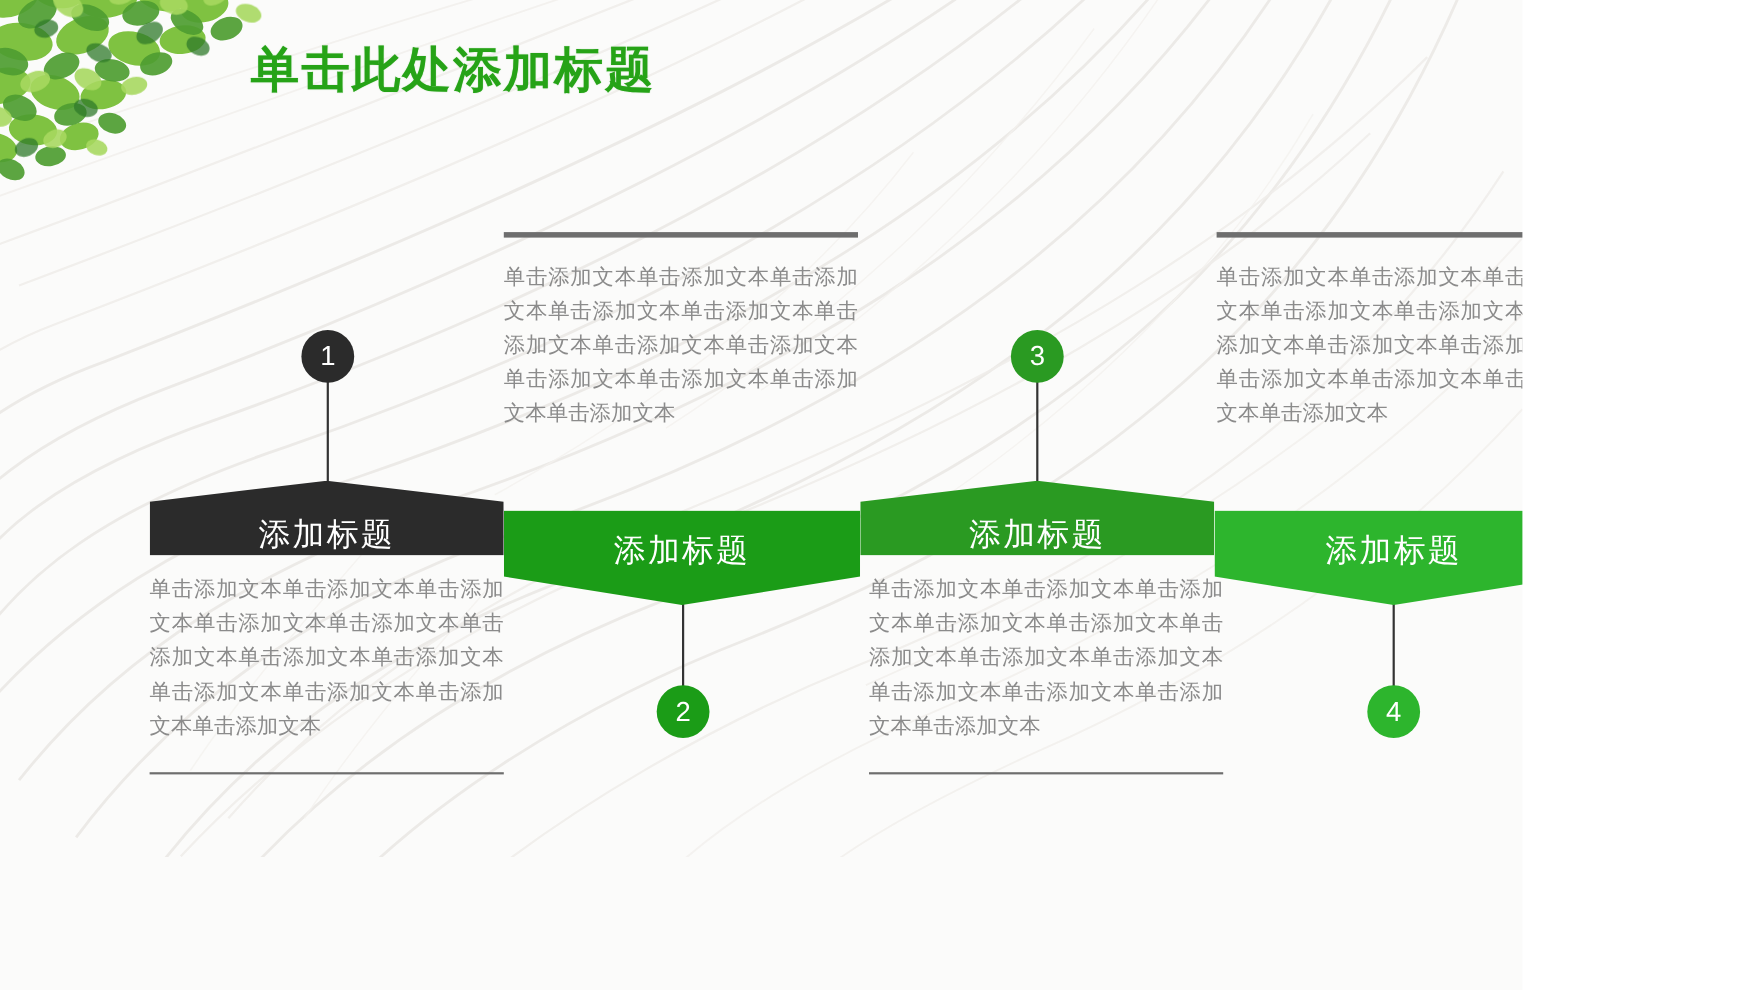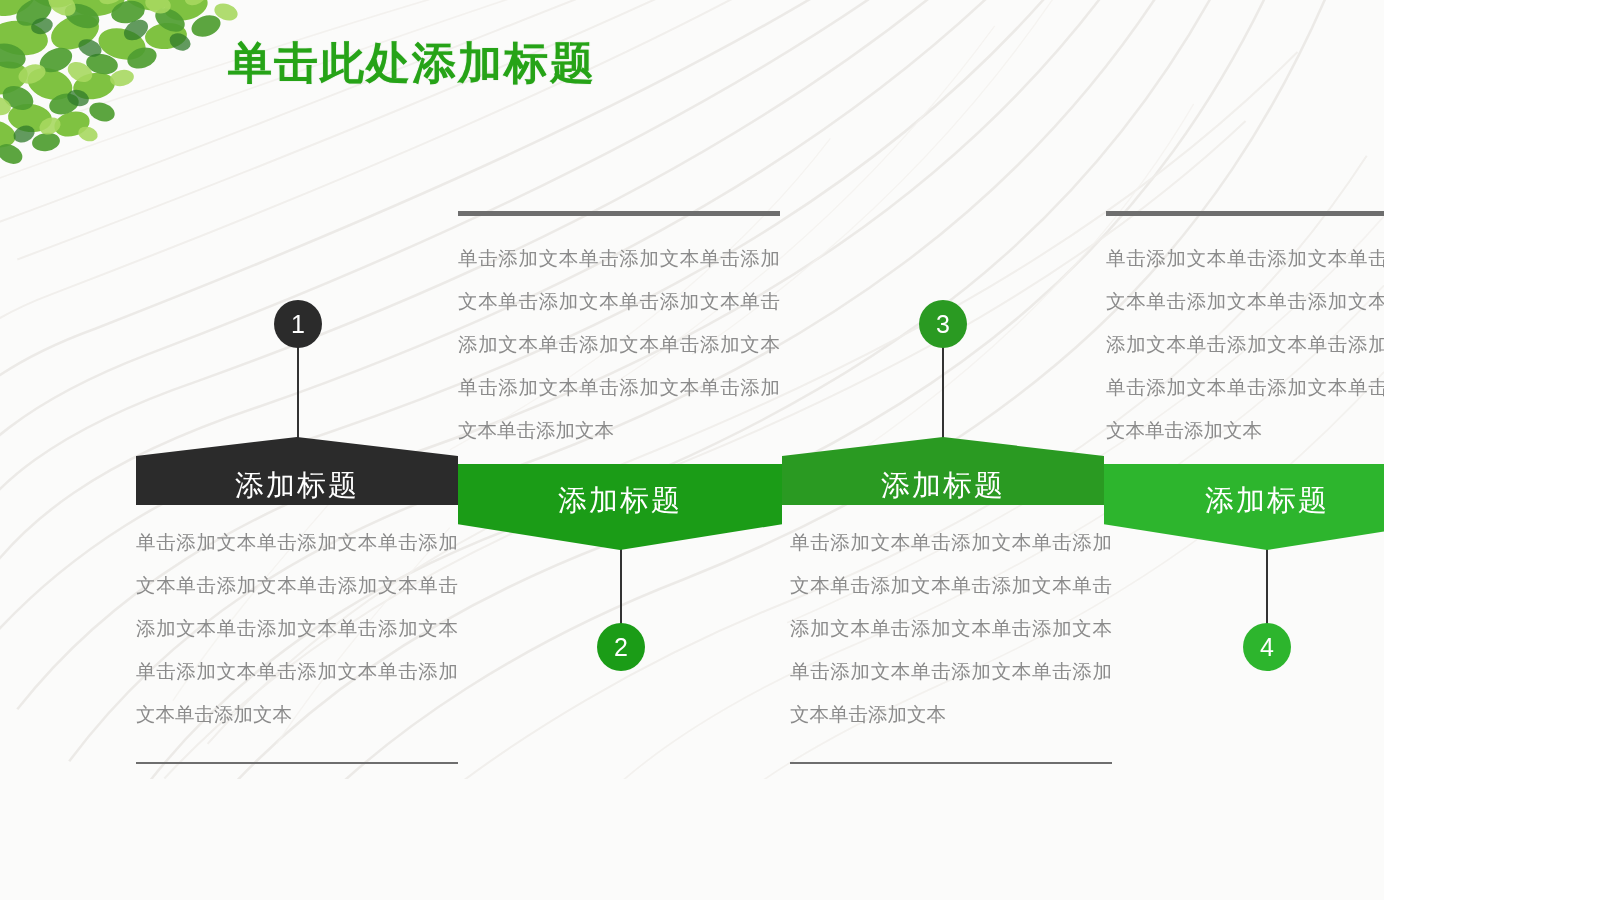--- a/index.html
+++ b/index.html
@@ -123,21 +123,21 @@
 
   
   .textblock {
     position: absolute;
     width: 322px;
     z-index: 5;
   }
   .textblock p {
     margin: 0;
     font-size: 19.5px;
-    line-height: 43px;
+    line-height: 31px;
     color: #8b8b8b;
     text-align: justify;
     text-align-last: left;
     letter-spacing: 0px;
   }
 
   .rule {
     height: 5px;
     background: #6e6e6e;
     width: 100%;

